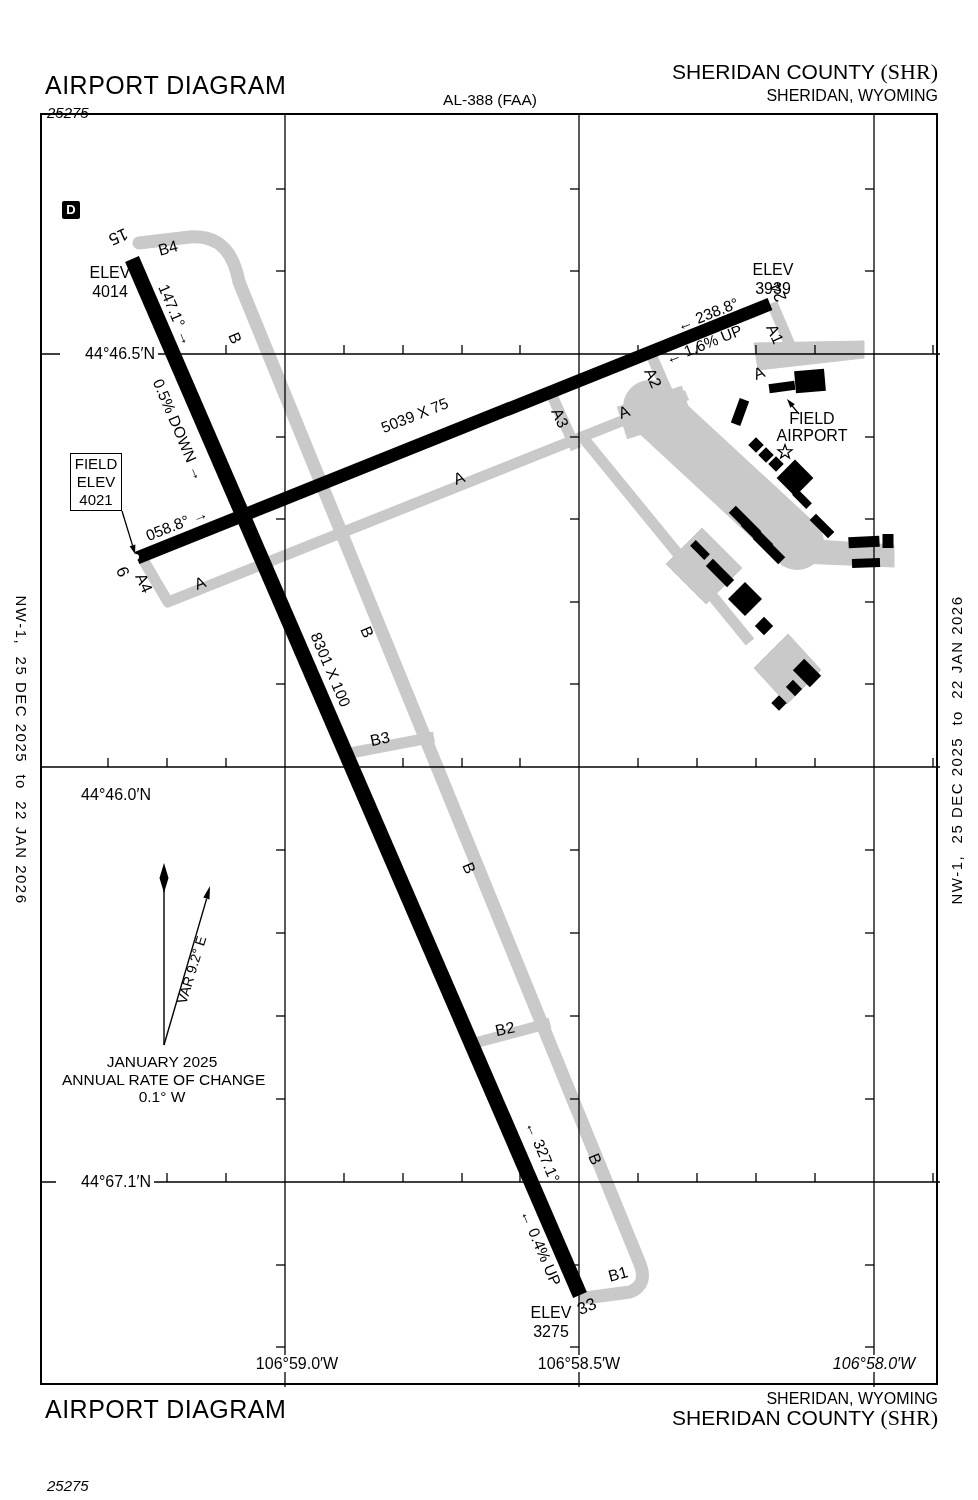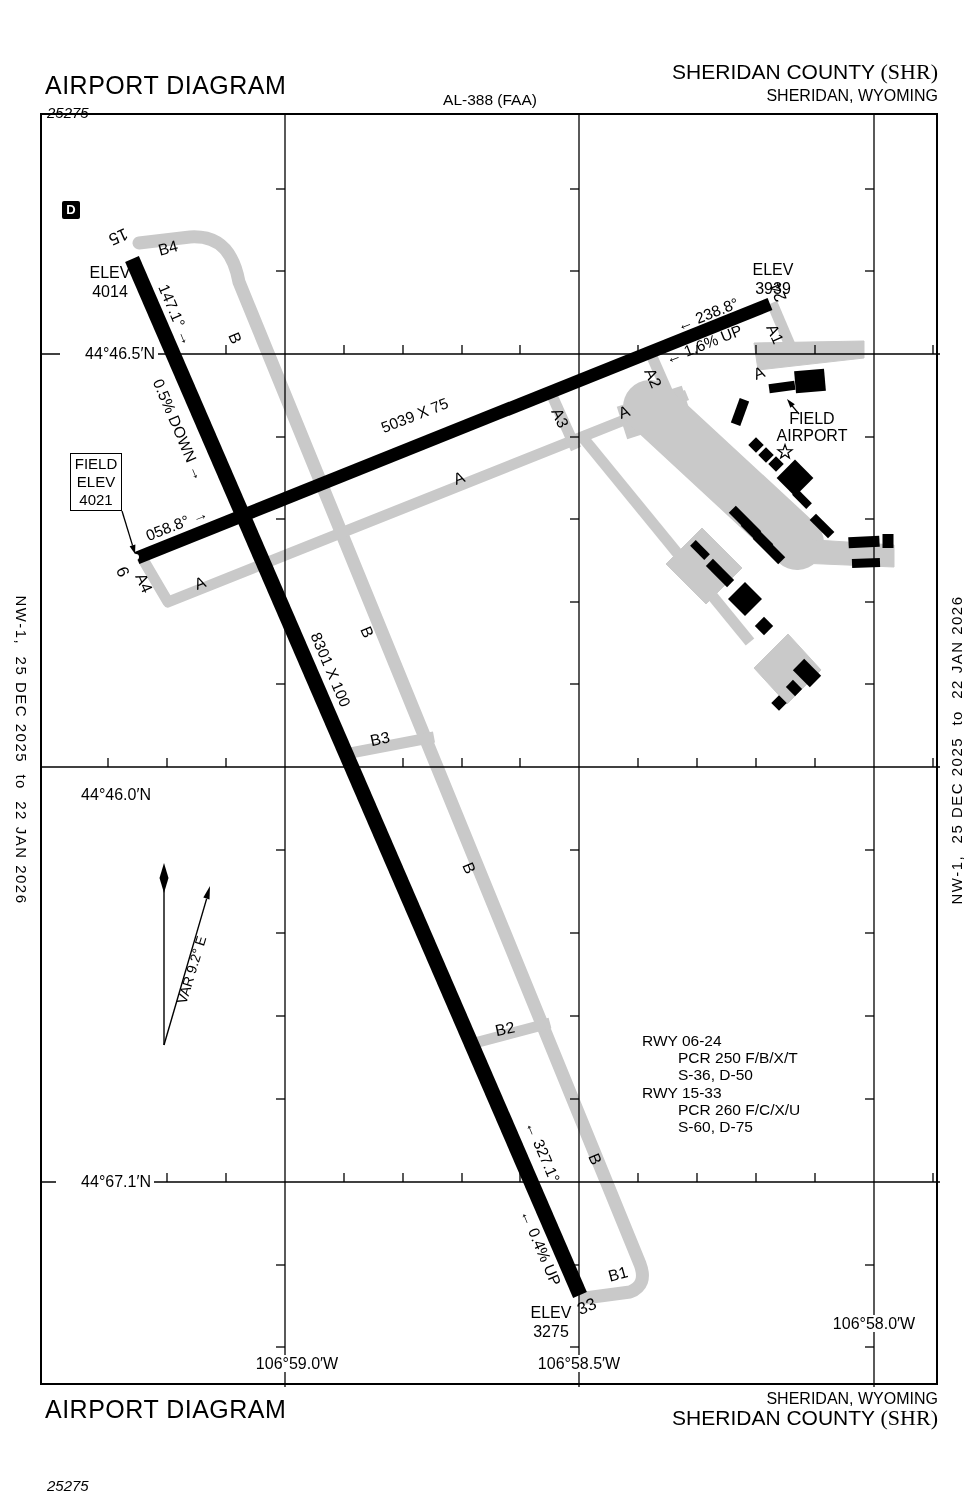--- a/index.html
+++ b/index.html
@@ -244,37 +244,34 @@
   <div class="lbl twy" style="left:126px;top:133px;transform:translate(-50%,-50%) rotate(-15deg);">B4</div>
   <div class="lbl twy" style="left:338px;top:624px;transform:translate(-50%,-50%) rotate(-12deg);">B3</div>
   <div class="lbl twy" style="left:463px;top:914px;transform:translate(-50%,-50%) rotate(-12deg);">B2</div>
   <div class="lbl twy" style="left:576px;top:1159px;transform:translate(-50%,-50%) rotate(-15deg);">B1</div>
 
   <div class="lbl tc" style="left:725px;top:295px;width:90px;font-size:16px;line-height:17px;">
     <div>FIELD</div>
     <div>AIRPORT</div>
   </div>
 
-  <div class="lbl" style="left:600px;top:917px;font-size:15.5px;line-height:17.2px;">
-    <div>RWY 06-24</div>
-    <div style="padding-left:36px;">PCR 250 F/B/X/T</div>
-    <div style="padding-left:36px;">S-36, D-50</div>
-    <div>RWY 15-33</div>
-    <div style="padding-left:36px;">PCR 260 F/C/X/U</div>
-    <div style="padding-left:36px;">S-60, D-75</div>
-  </div>
 
   <div class="lbl" style="left:150px;top:855px;font-size:14px;transform:translate(-50%,-50%) rotate(-73deg);">VAR 9.2° E</div>
+  <div class="lbl tc" style="left:20px;top:938px;width:200px;font-size:15.5px;line-height:17.5px;">
+    <div>JANUARY 2025</div>
+    <div>ANNUAL RATE OF CHANGE</div>
+    <div>0.1° W</div>
+  </div>
 
   <div class="lbl tr bgw coord" style="left:18px;top:230px;width:92px;">44°46.5′N</div>
   <div class="lbl tr bgw coord" style="left:14px;top:643px;width:92px;margin-top:28px;">44°46.0′N</div>
   <div class="lbl tr bgw coord" style="left:14px;top:1058px;width:92px;">44°67.1′N</div>
   <div class="lbl bgw coord" style="left:243px;top:1240px;transform:translateX(-50%);margin-left:12px;">106°59.0′W</div>
   <div class="lbl bgw coord" style="left:537px;top:1240px;transform:translateX(-50%);">106°58.5′W</div>
-  <div class="lbl bgw coord" style="left:832px;top:1200px;transform:translateX(-50%);">106°58.0′W</div>
+  <div class="lbl bgw coord" style="left:832px;top:1240px;transform:translateX(-50%);font-style:italic;">106°58.0′W</div>
 </div>
 
 <div class="lbl tr" style="left:600px;top:1390px;width:338px;font-size:16px;">SHERIDAN, WYOMING</div>
 <div class="lbl tr" style="left:600px;top:1406px;width:338px;font-size:21px;">
   <span>SHERIDAN COUNTY</span>
   <span class="serif" style="font-size:22px;">(SHR)</span>
 </div>
 <div class="lbl title-big" style="left:45px;top:1396px;">AIRPORT DIAGRAM</div>
 <div class="lbl small15 it" style="left:47px;top:1430px;">25275</div>
 

